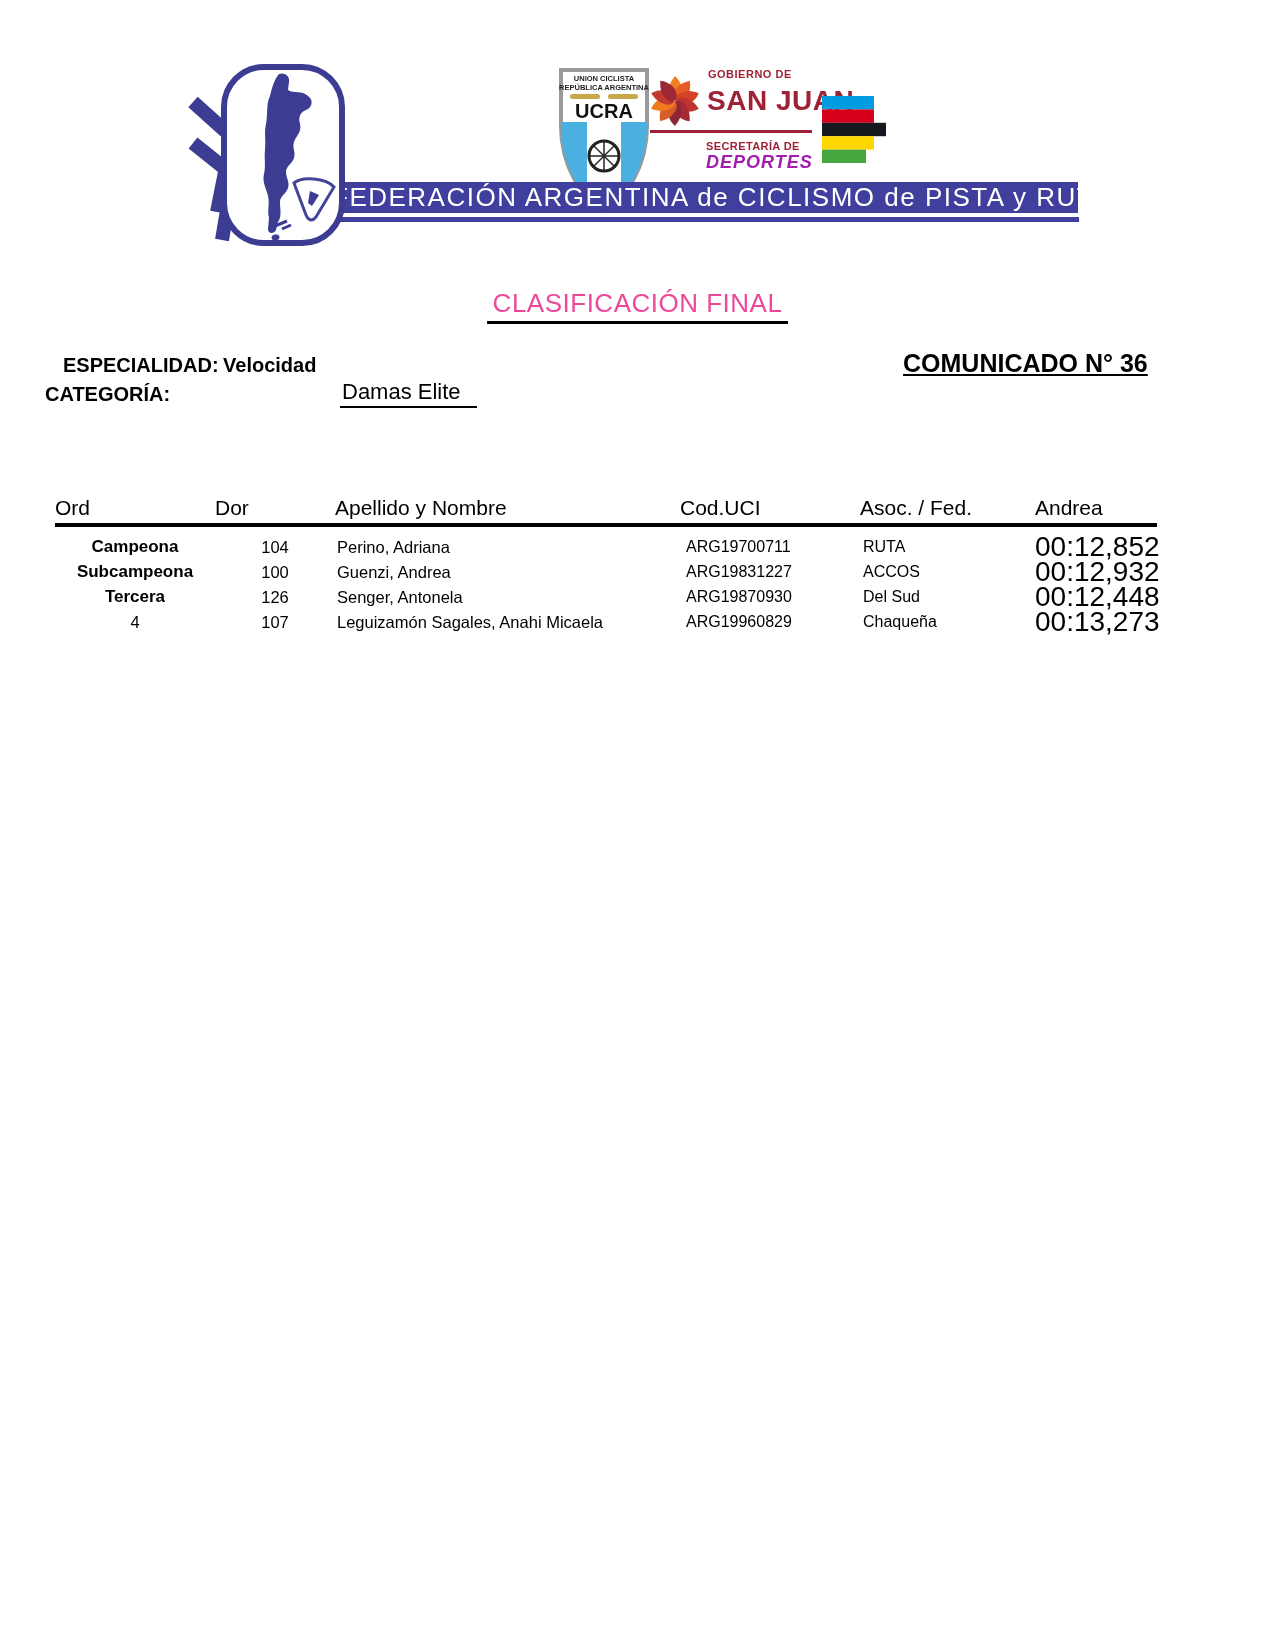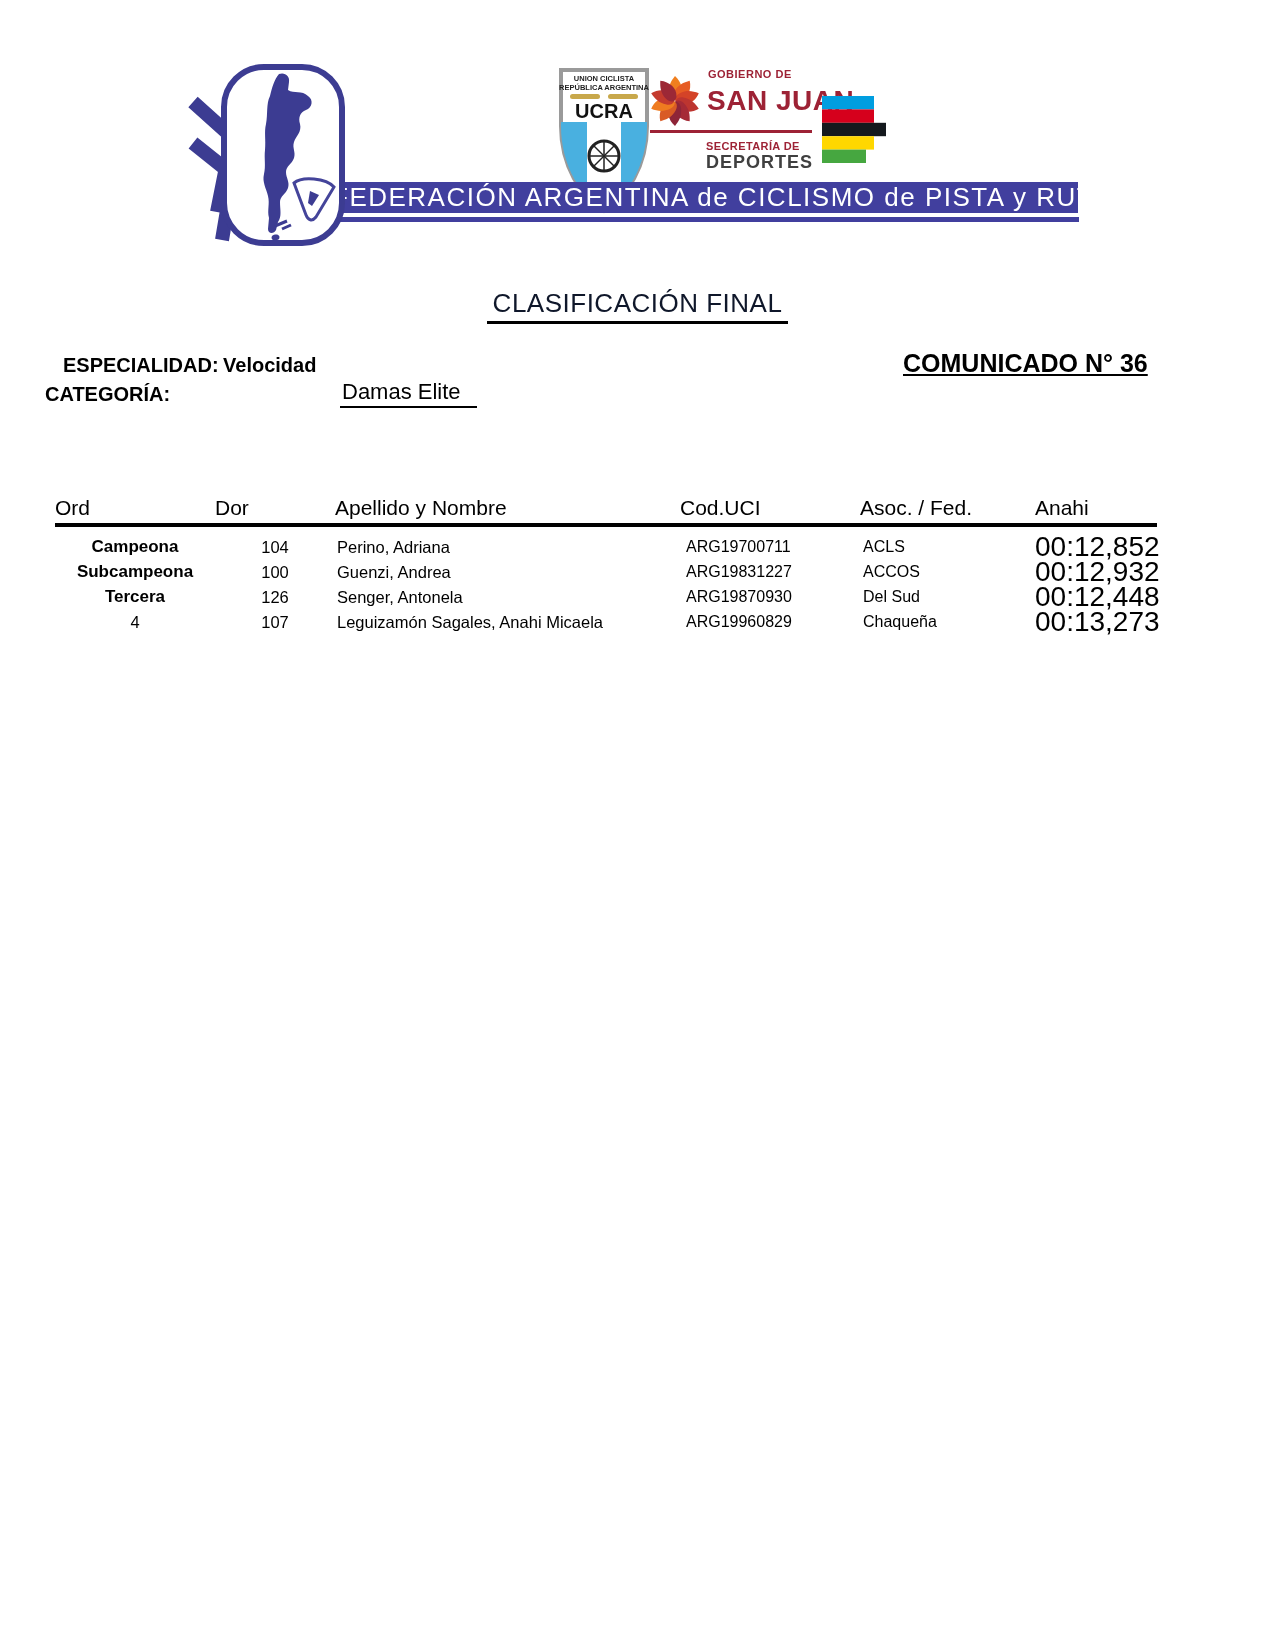--- a/index.html
+++ b/index.html
@@ -16,28 +16,28 @@
   .arg-logo{left:183px;top:58px;z-index:3;}
   .fcs-block{left:337px;top:76px;width:200px;z-index:1;text-align:center;}
   .fcs-name{font-weight:bold;font-size:15px;color:#111;line-height:18px;letter-spacing:.3px;}
   .ucra-logo{left:556px;top:66px;z-index:1;}
   .sj-block{left:648px;top:68px;width:190px;z-index:1;}
   .sj-swirl{position:absolute;left:0;top:6px;}
   .sj-gov{position:absolute;left:60px;top:0;font-size:11px;font-weight:bold;color:#9d2235;letter-spacing:.5px;}
   .sj-name{position:absolute;left:59px;top:17px;font-size:28px;font-weight:bold;color:#9d2235;letter-spacing:.5px;white-space:nowrap;}
   .sj-line{position:absolute;left:2px;top:62px;width:162px;height:3px;background:#9d2235;}
   .sj-sec{position:absolute;left:58px;top:72px;font-size:11px;font-weight:bold;color:#9d2235;letter-spacing:.4px;}
-  .sj-dep{position:absolute;left:58px;top:84px;font-size:18px;font-weight:bold;color:#404040;letter-spacing:1px;}
+  .sj-dep{position:absolute;left:58px;top:84px;font-size:18px;font-weight:bold;color:#a21caf;letter-spacing:1px;font-style:italic;}
   .uci-stripes{left:822px;top:96px;z-index:1;}
   .uci-word{left:891px;top:86px;font-size:74px;font-weight:800;color:#15191d;letter-spacing:1px;z-index:1;
             font-family:"Liberation Sans",sans-serif;}
 
   
   .doc-title-wrap{left:0;top:288px;width:1275px;text-align:center;}
-  .doc-title{display:inline-block;font-size:26px;color:#0f172a;border-bottom:3px solid #000;padding:0 6px 2px 6px;letter-spacing:.5px;}
+  .doc-title{display:inline-block;font-size:26px;color:#ec4899;border-bottom:3px solid #000;padding:0 6px 2px 6px;letter-spacing:.5px;}
   .meta-label{font-weight:bold;font-size:20px;}
   .row-esp{left:63px;top:354px;}
   .comunicado{left:903px;top:349px;font-weight:bold;font-size:25px;white-space:nowrap;text-decoration:underline;}
   .row-cat{left:45px;top:383px;}
   .cat-value{left:340px;top:379px;font-size:22px;border-bottom:2px solid #000;padding:0 16px 1px 2px;}
 
   
   .tbl{left:55px;top:466px;width:1102px;}
   .tr{display:grid;grid-template-columns:160px 120px 345px 180px 175px 122px;align-items:end;}
   .thead{font-size:21px;border-bottom:4px solid #000;padding-bottom:3px;}
@@ -145,29 +145,29 @@
   </div>
   <div class="abs cat-value">Damas Elite</div>
 
   <div class="abs tbl">
     <div class="tr thead">
       <div class="th">Ord</div>
       <div class="th">Dor</div>
       <div class="th">Apellido y Nombre</div>
       <div class="th">Cod.UCI</div>
       <div class="th">Asoc. / Fed.</div>
-      <div class="th">Anahi</div>
+      <div class="th">Andrea</div>
     </div>
     <div class="tbody">
       <div class="tr">
         <div class="td c-ord bold">Campeona</div>
         <div class="td c-dor">104</div>
         <div class="td c-nom">Perino, Adriana</div>
         <div class="td c-cod">ARG19700711</div>
-        <div class="td c-asoc">ACLS</div>
+        <div class="td c-asoc">RUTA</div>
         <div class="td c-tie">00:12,852</div>
       </div>
       <div class="tr">
         <div class="td c-ord bold">Subcampeona</div>
         <div class="td c-dor">100</div>
         <div class="td c-nom">Guenzi, Andrea</div>
         <div class="td c-cod">ARG19831227</div>
         <div class="td c-asoc">ACCOS</div>
         <div class="td c-tie">00:12,932</div>
       </div>

